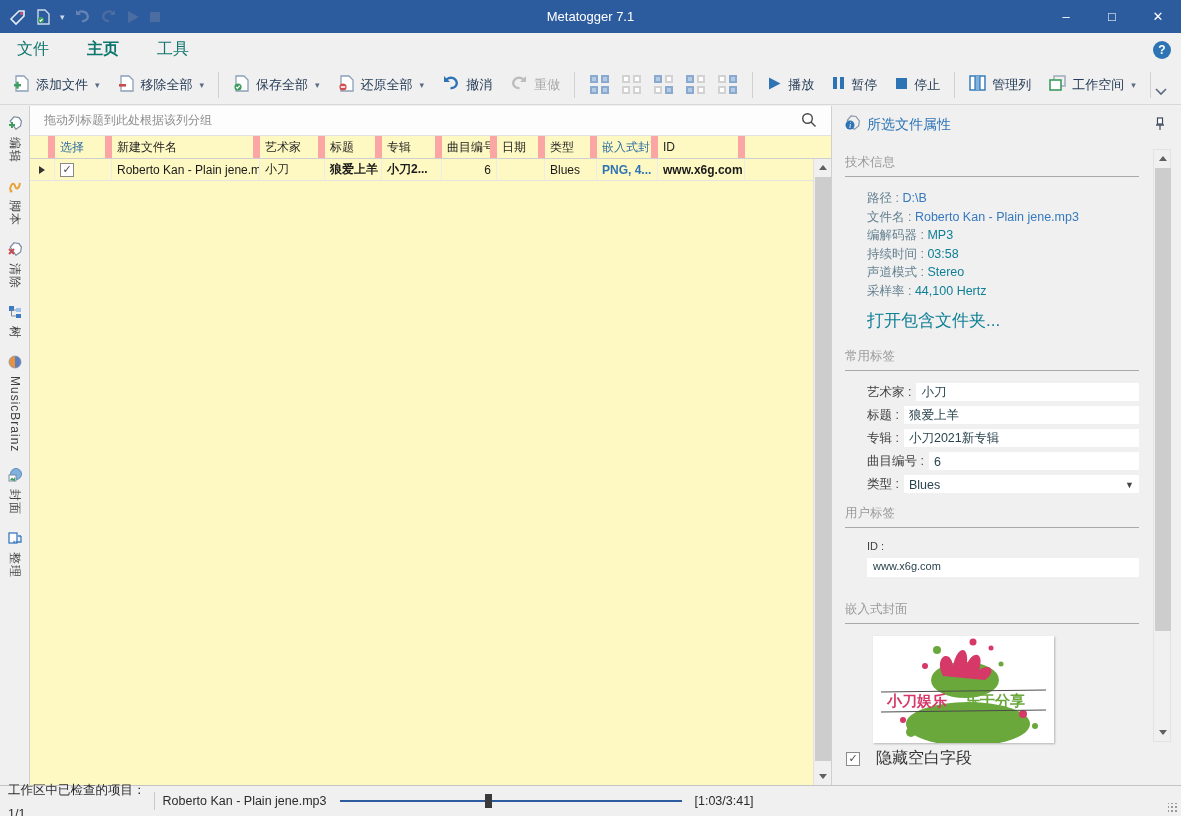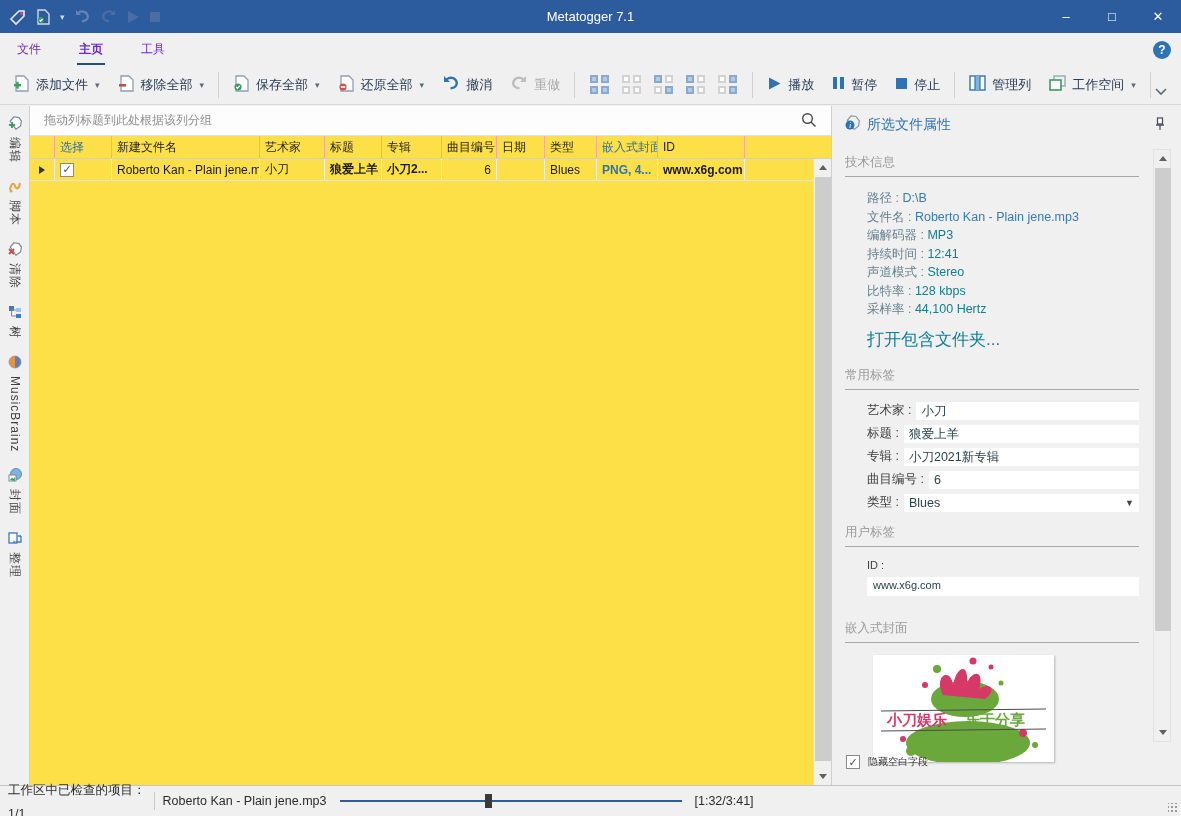--- a/index.html
+++ b/index.html
@@ -12,21 +12,21 @@
   .qat { display:flex; align-items:center; gap:9px; padding-left:9px; }
   .qat svg { display:block; }
   .title-text { position:absolute; left:0; right:0; text-align:center; color:#fff; font-size:13px; pointer-events:none; }
   .win-controls { position:absolute; right:0; top:0; height:33px; display:flex; }
   .win-btn { width:46px; height:33px; display:flex; align-items:center; justify-content:center; color:#fff; font-size:13px; cursor:default; }
   .qat-caret { color:#cdd9ea; font-size:9px; }
 
   
   .menubar { position:absolute; top:33px; left:0; right:0; height:32px; background:#f0f0f0; }
   .tabs { display:flex; height:100%; align-items:center; padding-left:15px; gap:34px; }
-  .tab { font-size:12px; color:#6d28d9; padding:4px 2px; position:relative;font-family:Liberation Mono, monospace; }
+  .tab { font-size:16px; color:#0f766e; padding:4px 2px; position:relative;font-family:Liberation Mono, monospace; }
   .tab.active { font-weight:600; }
   .tab.active::after { content:""; position:absolute; left:0; right:0; bottom:-4px; height:3px; background:#1f4e79; }
   .help-btn { position:absolute; right:10px; top:8px; width:18px; height:18px; border-radius:50%; background:#2e74b5; color:#fff; font-size:12px; font-weight:700; display:flex; align-items:center; justify-content:center; }
 
   
   .toolbar { position:absolute; top:65px; left:0; right:0; height:40px; background:#f0f0f0; border-bottom:1px solid #d8d8d8; display:flex; align-items:center; padding-left:4px; }
   .tb-btn { display:flex; align-items:center; gap:6px; padding:0 9px; height:30px; font-size:13px; color:#253b56; white-space:nowrap; }
   .tb-btn .caret { font-size:9px; color:#5a6b80; margin-left:1px; }
   .tb-btn.disabled { color:#a6a6a6; }
   .tb-sep { width:1px; height:26px; background:#d0d0d0; margin:0 5px; }
@@ -38,27 +38,27 @@
 
   
   .content { position:absolute; top:106px; left:0; right:0; bottom:31px; display:flex; }
 
   
   .sidebar { width:30px; background:#f0f0f0; border-right:1px solid #cfcfcf; display:flex; flex-direction:column; align-items:center; padding-top:10px; gap:16px; }
   .side-item { display:flex; flex-direction:column; align-items:center; gap:3px; }
   .side-label { writing-mode:vertical-rl; text-orientation:sideways; font-size:12px; color:#3f3f3f; letter-spacing:1px; }
 
   
-  .main { flex:1; background:#fde047; position:relative; overflow:hidden; }
+  .main { flex:1; background:#fef9c3; position:relative; overflow:hidden; }
   .groupbar { height:30px; background:#fdfdfd; border-bottom:1px solid #e2e2e2; display:flex; align-items:center; position:relative; }
   .groupbar-hint { padding-left:14px; font-size:12px; color:#8d8d8d; }
   .search-btn { position:absolute; right:14px; top:6px; }
   .thead, .trow { display:flex; font-size:12px; }
   .thead { height:23px; border-bottom:1px solid #cfcfcf; align-items:stretch; }
-  .th { display:flex; align-items:center; padding:0 5px; border-right:1px solid #fca5a5; color:#1e1e1e; overflow:hidden; white-space:nowrap; }
+  .th { display:flex; align-items:center; padding:0 5px; border-right:7px solid #fca5a5; color:#1e1e1e; overflow:hidden; white-space:nowrap; }
   .th.blue { color:#2e6da4; }
   .trow { height:22px; border-bottom:1px solid #e4e4e4; align-items:stretch; }
   .td { display:flex; align-items:center; padding:0 5px; border-right:1px solid #ececec; color:#1a1a1a; overflow:hidden; white-space:nowrap; }
   .td.bold { font-weight:700; }
   .td.blue { color:#2e74b5; font-weight:700;text-align:center; }
   .td.num { justify-content:flex-end; }
   .c-marker{ width:25px; justify-content:center; }
   .c-sel{ width:57px; }
   .c-file{ width:148px; }
   .c-artist{ width:65px; }
@@ -99,21 +99,21 @@
   .panel-link { margin:9px 5px 4px 22px; font-size:17px; color:#0f7f95; display:inline-block; }
   .field-rows { margin-left:22px; display:flex; flex-direction:column; gap:5px; }
   .field-row { display:flex; align-items:center; font-size:12.5px;justify-content:center; }
   .field-label { color:#3f3f3f; margin-right:5px; white-space:nowrap; }
   .field-input { flex:1; background:#fff; height:18px; padding:1px 5px 0 5px; color:#29434e; display:flex; align-items:center; }
   .field-input .dd-caret { margin-left:auto; font-size:9px; color:#444; }
   .id-block { margin-left:22px; font-size:11px; }
   .id-label { color:#3f3f3f; margin-bottom:6px; }
   .id-input { background:#fff; height:19px; padding:2px 6px; color:#29434e; }
   .cover-art { margin:4px 0 0 28px; width:181px; height:107px; box-shadow:1px 1px 2px rgba(0,0,0,.25); }
-  .hide-empty { position:absolute; left:14px; bottom:16px; display:flex; align-items:center; gap:8px; font-size:10px; color:#333; }
+  .hide-empty { position:absolute; left:14px; bottom:16px; display:flex; align-items:center; gap:16px; font-size:16px; color:#333; }
   .panel-scrollbar { top:43px; right:10px; bottom:43px; border:1px solid #e3e3e3; }
   .panel-scrollbar .thumb { top:18px; bottom:110px; }
   .panel-scrollbar .a-top{ top:0; } .panel-scrollbar .a-bot{ bottom:0; }
 
   
   .statusbar { position:absolute; left:0; right:0; bottom:0; height:31px; background:#f0f0f0; border-top:1px solid #c4c4c4; display:flex; align-items:center; font-size:12.5px; color:#2b2b2b; }
   .sb-checked { padding-left:8px; display:flex; gap:8px;flex-direction:column; }
   .sb-sep { width:1px; height:18px; background:#c8c8c8; margin:0 8px; }
   .sb-slider { position:relative; width:342px; height:14px; margin-left:14px; }
   .sb-line { position:absolute; top:6px; left:0; right:0; height:2px; background:#2d5c9e; }
@@ -444,23 +444,22 @@
             </svg>
         </span>
       </div>
 
       <div class="panel-body">
         <div class="section-title">技术信息</div>
         <div class="tech-rows">
           <div class="tech-row"><span class="tech-label">路径 : </span><span class="tech-val link">D:\B</span></div>
           <div class="tech-row"><span class="tech-label">文件名 : </span><span class="tech-val link">Roberto Kan - Plain jene.mp3</span></div>
           <div class="tech-row"><span class="tech-label">编解码器 : </span><span class="tech-val">MP3</span></div>
-          <div class="tech-row"><span class="tech-label">持续时间 : </span><span class="tech-val">12:41</span></div>
+          <div class="tech-row"><span class="tech-label">持续时间 : </span><span class="tech-val">03:58</span></div>
           <div class="tech-row"><span class="tech-label">声道模式 : </span><span class="tech-val">Stereo</span></div>
-          <div class="tech-row"><span class="tech-label">比特率 : </span><span class="tech-val">128 kbps</span></div>
           <div class="tech-row"><span class="tech-label">采样率 : </span><span class="tech-val">44,100 Hertz</span></div>
         </div>
         <a class="panel-link">打开包含文件夹...</a>
 
         <div class="section-title">常用标签</div>
         <div class="field-rows">
           <div class="field-row">
               <span class="field-label">艺术家 : </span>
               <span class="field-input">小刀</span>
             </div>
@@ -536,17 +535,17 @@
     <div class="sb-checked">
       <span>工作区中已检查的项目：</span>
       <span>1/1</span>
     </div>
     <div class="sb-sep"></div>
     <span>Roberto Kan - Plain jene.mp3</span>
     <div class="sb-slider">
       <div class="sb-line"></div>
       <div class="sb-thumb" style="left: calc(43% - 3px);"></div>
     </div>
-    <span class="sb-time">[1:32/3:41]</span>
+    <span class="sb-time">[1:03/3:41]</span>
     <div class="grip"></div>
   </div>
 
 </div>
 
 </body></html>

